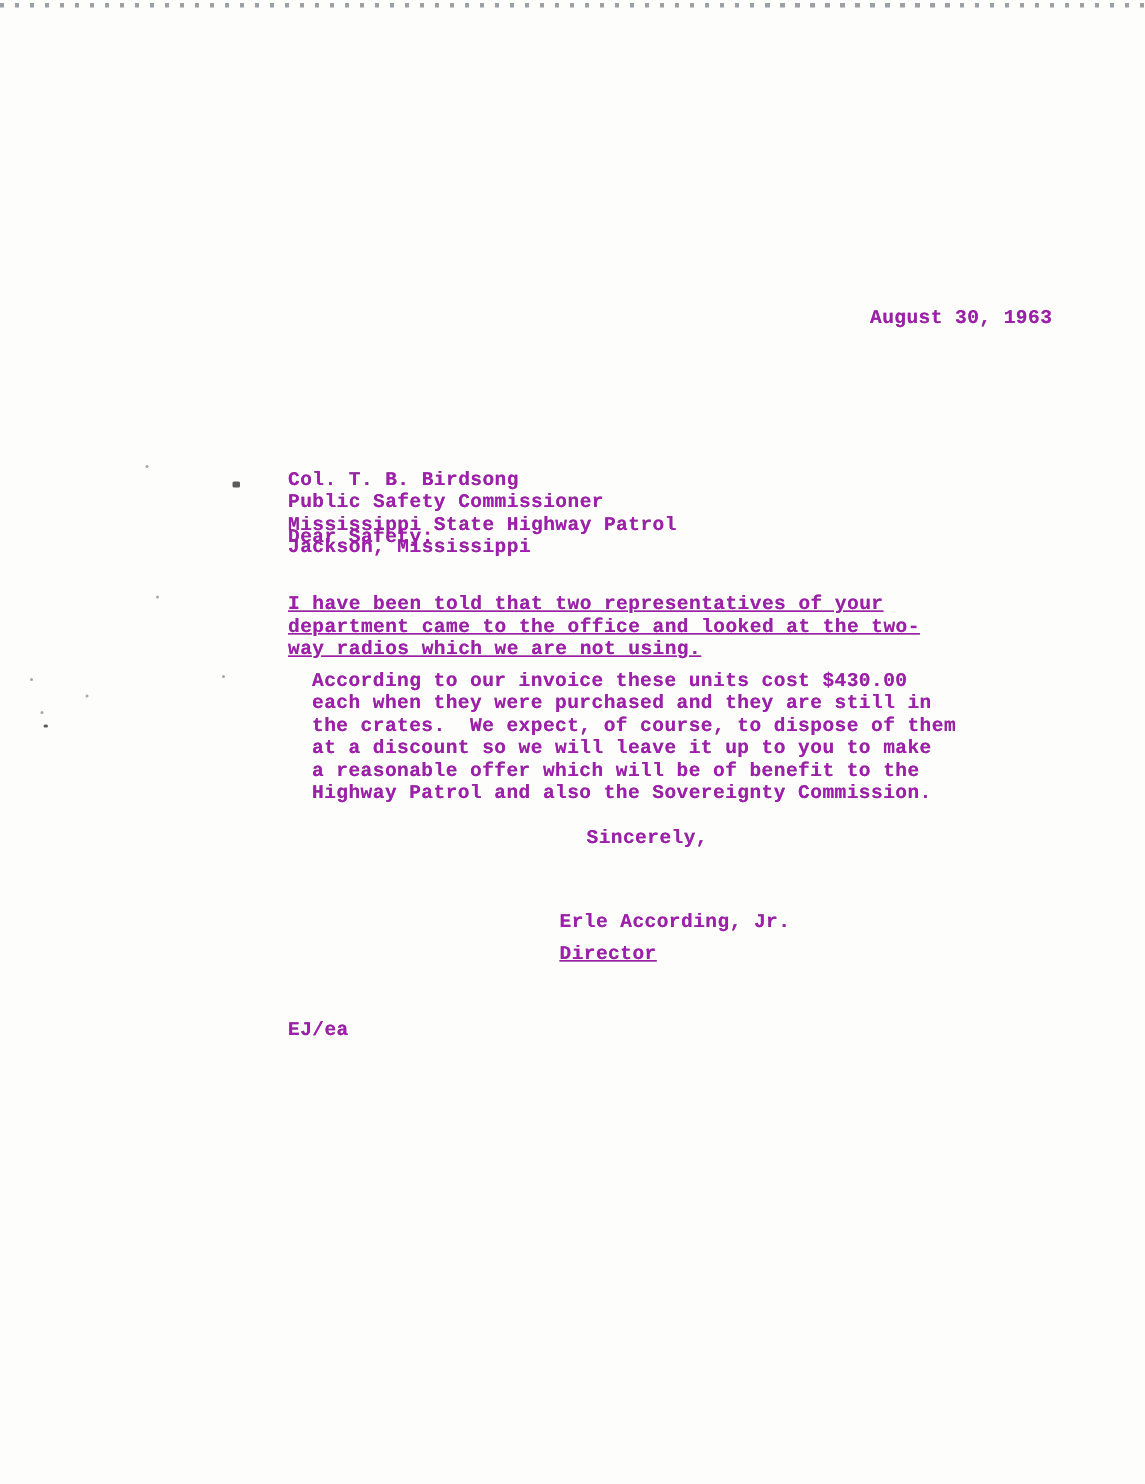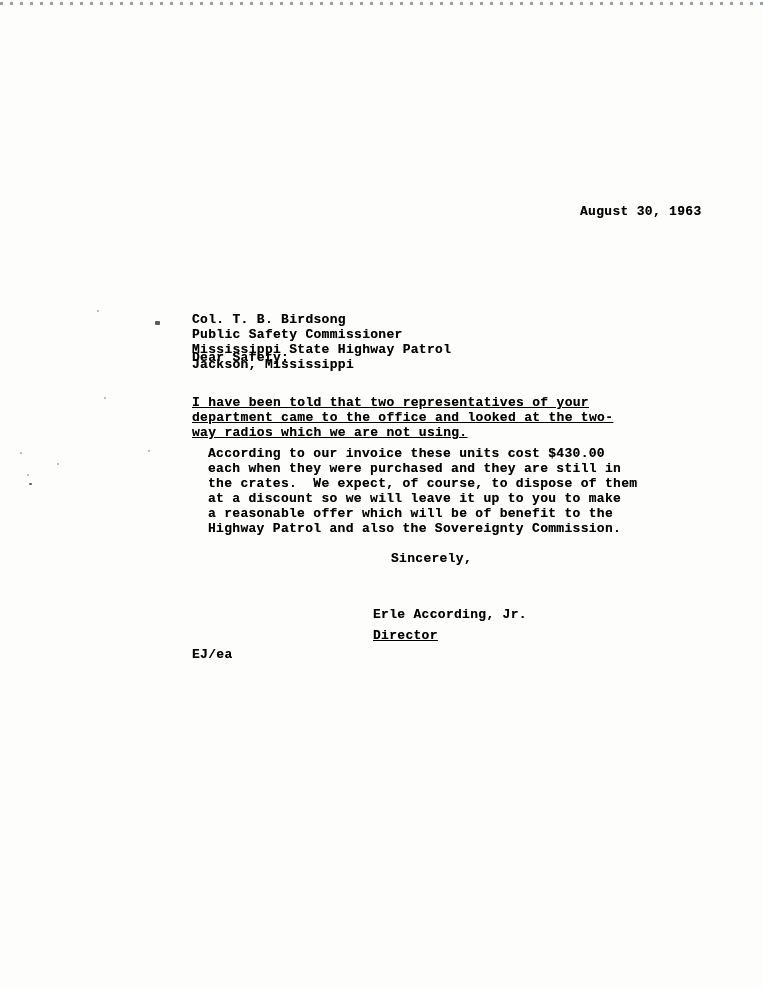--- a/index.html
+++ b/index.html
@@ -17,21 +17,21 @@
   .page-edge {
     position: absolute;
     top: 2px;
     left: 0;
     width: 763px;
     height: 3px;
     background: repeating-linear-gradient(to right, #9aa0a4 0px, #9aa0a4 3px, transparent 3px, transparent 10px);
   }
   .typewriter {
     position: absolute;
-    color: #000000;
+    color: #a21caf;
     font-size: 13px;
     line-height: 15px;
     font-weight: 700;
     letter-spacing: 0.3px;
     white-space: pre;
     text-shadow: 0 0 0.4px rgba(30,30,30,0.6);
   }
   .speck {
     position: absolute;
     background: #5c5c5c;
@@ -65,21 +65,21 @@
 at a discount so we will leave it up to you to make
 a reasonable offer which will be of benefit to the
 Highway Patrol and also the Sovereignty Commission.</div>
 
 <div class="typewriter" style="left:391px; top:551px;">Sincerely,</div>
 
 <div class="typewriter" style="left:373px; top:607px;">Erle According, Jr.</div>
 
 <div class="typewriter" style="left:373px; top:628px;text-decoration:underline;">Director</div>
 
-<div class="typewriter" style="left:192px; top:647px;">EJ/ea</div>
+<div class="typewriter" style="left:192px; top:679px;">EJ/ea</div>
 
 <div class="speck" style="left:155px; top:321px; width:5px; height:4px;"></div>
 <div class="speck faint" style="left:97px; top:310px; width:2px; height:2px;"></div>
 <div class="speck faint" style="left:104px; top:397px; width:2px; height:2px;"></div>
 <div class="speck faint" style="left:148px; top:450px; width:2px; height:2px;"></div>
 <div class="speck faint" style="left:20px; top:452px; width:2px; height:2px;"></div>
 <div class="speck faint" style="left:57px; top:463px; width:2px; height:2px;"></div>
 <div class="speck faint" style="left:27px; top:474px; width:2px; height:2px;"></div>
 <div class="speck" style="left:29px; top:483px; width:3px; height:2px;"></div>
 

